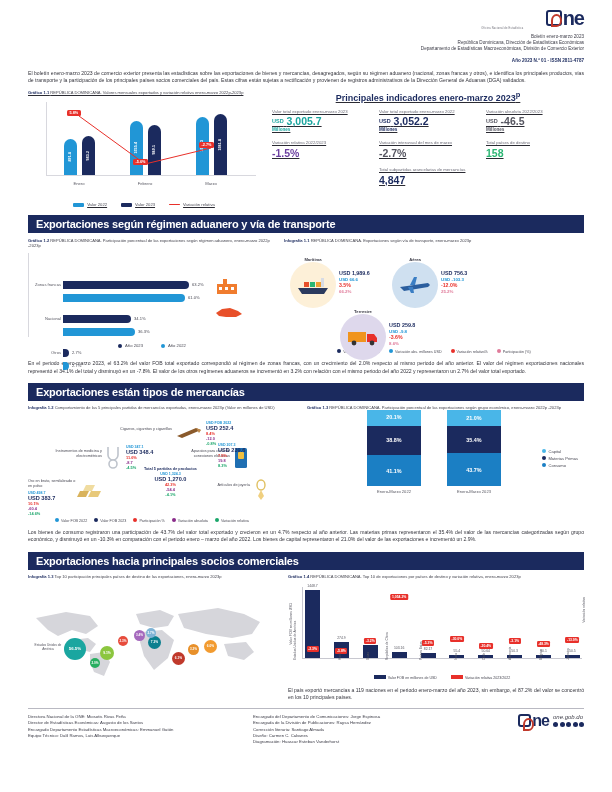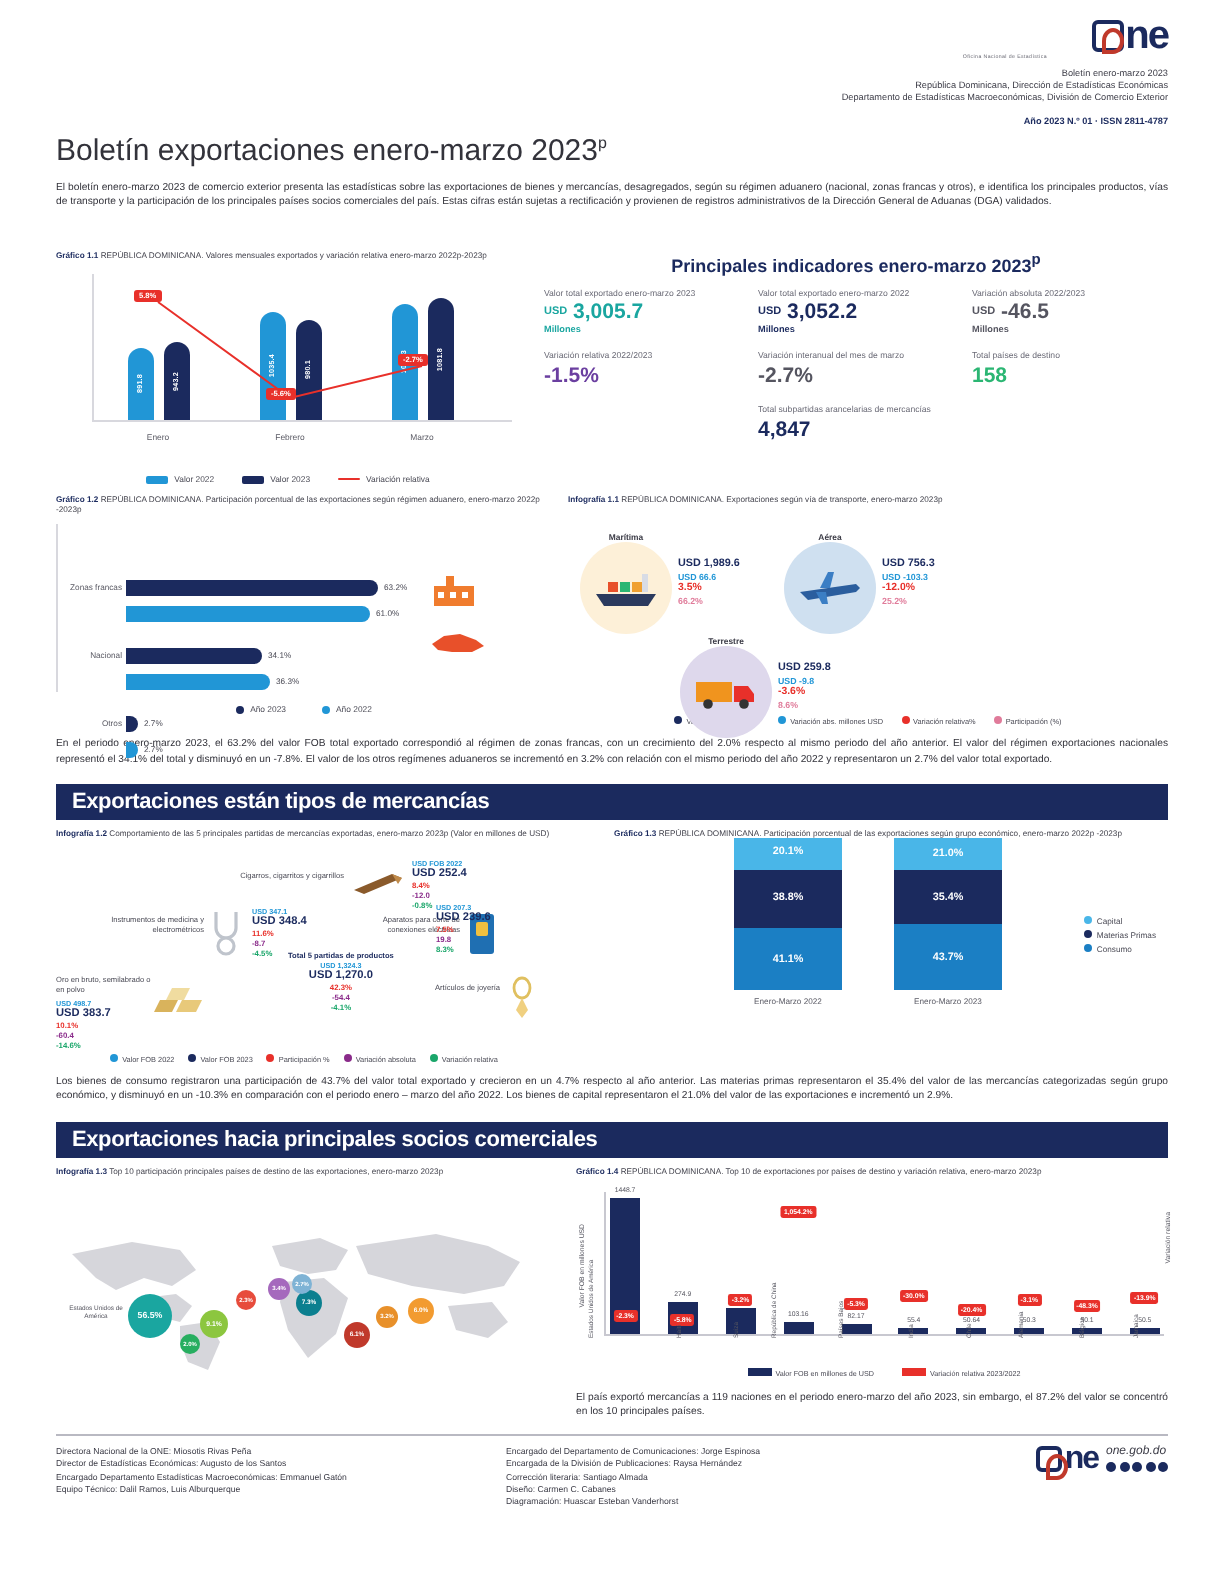--- a/index.html
+++ b/index.html
@@ -38,21 +38,21 @@
   .banner {
     background:#1b2a5e; color:#fff; font-size:11px; font-weight:bold;
     padding:3px 8px; margin-top:8px; letter-spacing:-.2px;
   }
 
   
   .cap { font-size:4.1px; color:#44444e; line-height:5.2px; }
   .cap b { color:#1b2a5e; }
 
   
-  .sec1 { display:flex; gap:6px; margin-top:19px; }
+  .sec1 { display:flex; gap:6px; margin-top:5px;text-decoration:underline; }
   .sec1-left { width:232px; }
   .sec1-right { flex:1; padding-left:6px; }
   .c11 { height:92px; position:relative; margin-top:3px; }
   .c11-plot { position:absolute; left:18px; right:4px; top:4px; bottom:14px; border-left:.5px solid #d8d8de; border-bottom:.5px solid #d8d8de; }
   .grp { position:absolute; bottom:0; width:52px; display:flex; gap:5px; justify-content:center; align-items:flex-end; height:100%; }
   .bar { width:13px; border-radius:7px 7px 0 0; position:relative; display:flex; align-items:center; justify-content:center; }
   .bar.b22 { background:#2196d6; }
   .bar.b23 { background:#1b2a5e; }
   .bar span {
     writing-mode:vertical-rl; transform:rotate(180deg);
@@ -175,21 +175,20 @@
       <div class="logo-sub">Oficina Nacional de Estadística</div>
       <div class="hdr-lines">
         <div>Boletín enero-marzo 2023</div>
         <div>República Dominicana, Dirección de Estadísticas Económicas</div>
         <div>Departamento de Estadísticas Macroeconómicas, División de Comercio Exterior</div>
       </div>
       <div class="hdr-issn">Año 2023 N.º 01 · ISSN 2811-4787</div>
     </div>
   </div>
 
-  <h1 class="doc-title"><span>Boletín exportaciones enero-marzo 2023</span><sup>p</sup></h1>
   <p class="intro">El boletín enero-marzo 2023 de comercio exterior presenta las estadísticas sobre las exportaciones de bienes y mercancías, desagregados, según su régimen aduanero (nacional, zonas francas y otros), e identifica los principales productos, vías de transporte y la participación de los principales países socios comerciales del país. Estas cifras están sujetas a rectificación y provienen de registros administrativos de la Dirección General de Aduanas (DGA) validados.</p>
 
   <div class="sec1">
     <div class="sec1-left">
       <div class="cap">
         <b>Gráfico 1.1</b> <span>REPÚBLICA DOMINICANA. Valores mensuales exportados y variación relativa enero-marzo 2022p-2023p</span>
       </div>
       <div class="c11">
         <div class="c11-plot">
 
@@ -284,20 +283,21 @@
           </div>
           <div class="ind-blk">
             <div class="ind-lbl">Total países de destino</div>
             <div class="ind-val t-green">158</div>
           </div>
         </div>
       </div>
     </div>
   </div>
 
+  <div class="banner">Exportaciones según régimen aduanero y vía de transporte</div>
   <div class="sec2">
     <div class="sec2-left">
       <div class="cap">
         <b>Gráfico 1.2</b> <span>REPÚBLICA DOMINICANA. Participación porcentual de las exportaciones según régimen aduanero, enero-marzo 2022p -2023p</span>
       </div>
       <div class="c12">
         <div style="height:26px;"></div>
         <div class="hrow">
           <span class="hcat">Zonas francas</span>
           <div class="hbar y23" style="width:126px;"></div>

